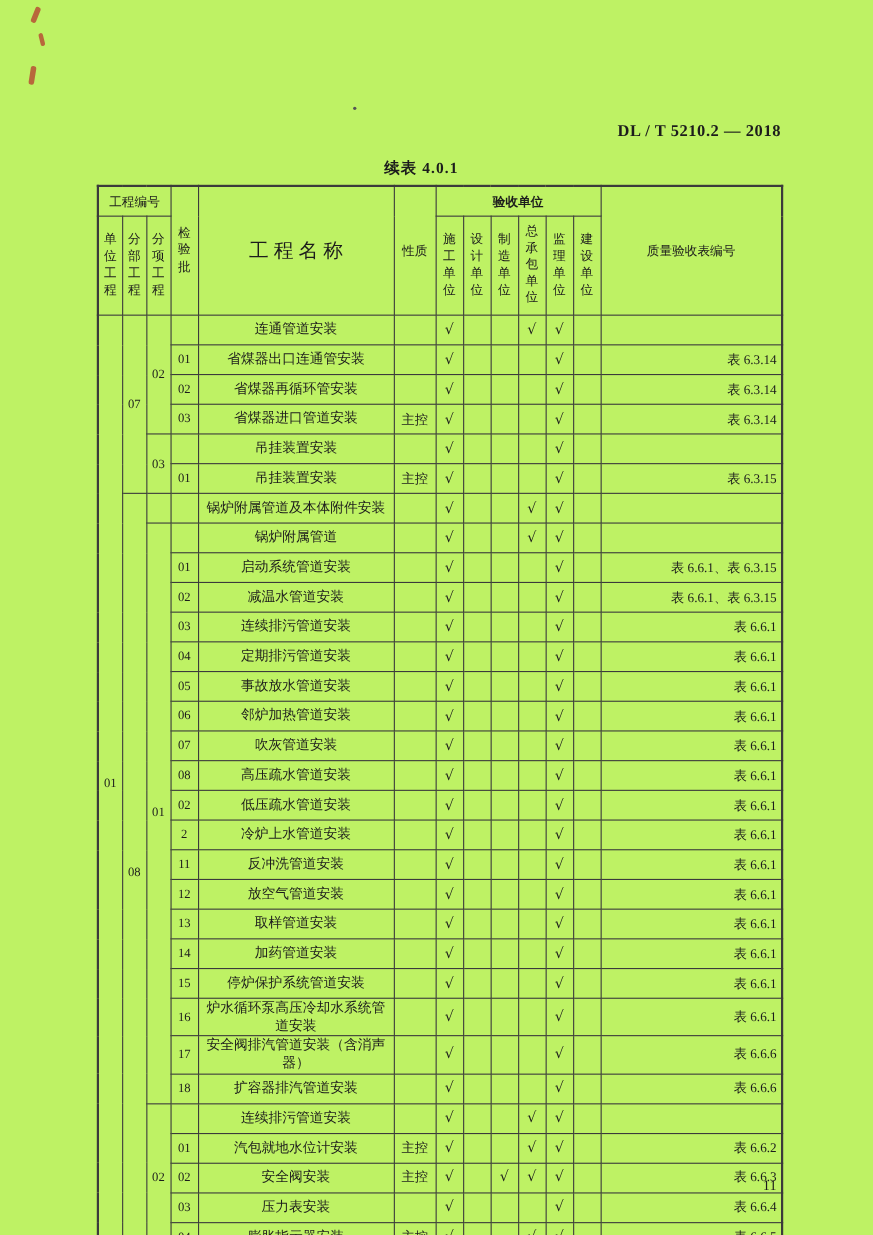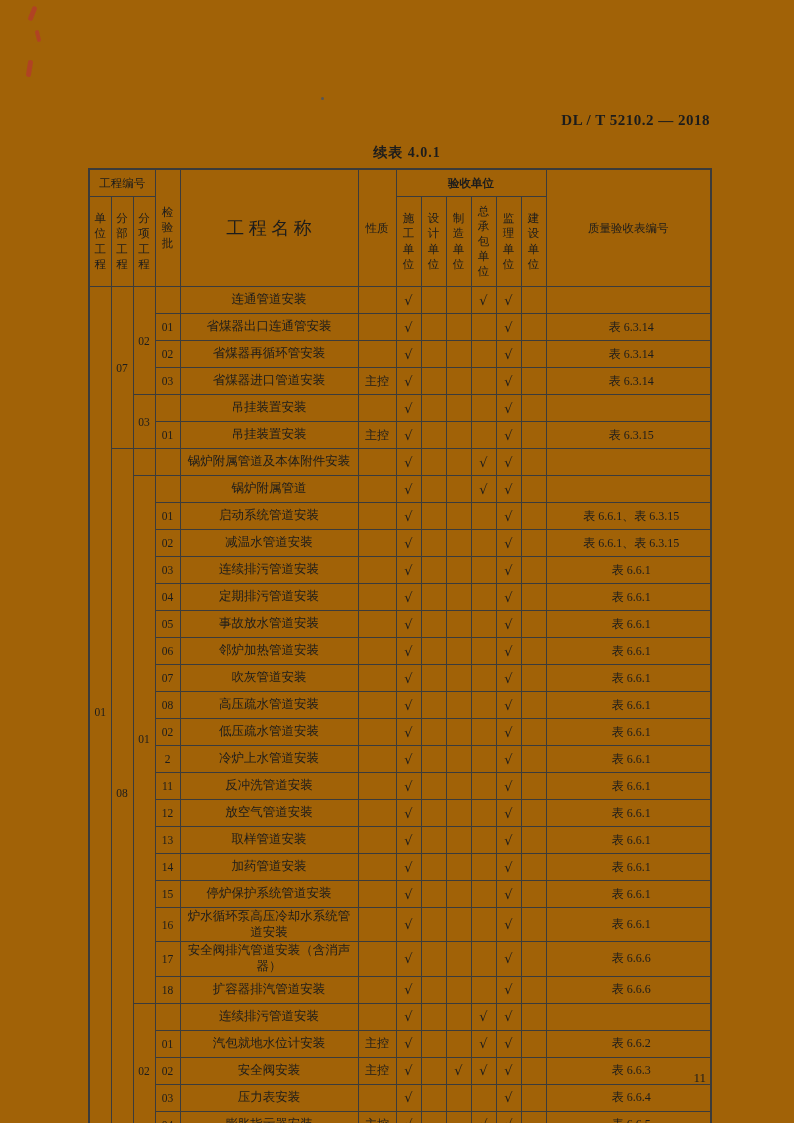--- a/index.html
+++ b/index.html
@@ -6,36 +6,36 @@
   html,body{margin:0;padding:0;}
   body{
     background:#e9e9e7;
     font-family:"Liberation Serif","DejaVu Serif",serif;
     color:#1c1c1c;
   }
   .page{
     position:relative;
     width:794px;height:1123px;
     margin:0 auto;
-    background:#a16207;
+    background:#bef264;
     overflow:hidden;
   }
   
   .stamp{position:absolute;background:#b5392e;opacity:.75;border-radius:2px;}
   .stamp.s1{left:30px;top:6px;width:5px;height:15px;transform:rotate(22deg);}
   .stamp.s2{left:36px;top:30px;width:4px;height:12px;transform:rotate(-14deg);}
   .stamp.s3{left:27px;top:60px;width:5px;height:17px;transform:rotate(9deg);}
   .speck{position:absolute;left:321px;top:97px;width:3px;height:3px;background:#555;border-radius:50%;}
 
   .doc-code{
     position:absolute;top:112px;right:84px;
     font-size:15px;font-weight:bold;letter-spacing:.5px;
   }
   .caption{
-    position:absolute;top:144px;left:96px;width:622px;
+    position:absolute;top:144px;left:72px;width:622px;
     text-align:center;font-size:14px;font-weight:bold;letter-spacing:1px;
   }
 
   table.main{
     position:absolute;left:88px;top:168px;
     width:622px;
     border-collapse:collapse;table-layout:fixed;
     border:2px solid #3b3b3b;
   }
   table.main th,table.main td{
@@ -50,21 +50,21 @@
   th .vert{
     display:inline-block;width:15px;
     word-break:break-all;line-height:1.32;
     font-size:11.5px;white-space:normal;
   }
   tbody td{height:24px;font-size:12.5px;}
   tbody td.num{font-size:11.5px;}
   tbody td.name{text-align:center;padding:1px 6px;line-height:1.25;}
   tbody td.prop{font-size:12px;}
   tbody td.chk{font-size:13px;font-family:"DejaVu Sans",sans-serif;}
-  tbody td.form{text-align:center;padding:1px 4px 1px 10px;font-size:12px;}
+  tbody td.form{text-align:right;padding:1px 4px 1px 10px;font-size:12px;}
 
   .page-number{
     position:absolute;top:1070px;right:88px;
     font-size:13px;
   }
   .watermark{
     position:absolute;top:1092px;right:2px;
     font-family:"Liberation Sans","DejaVu Sans",sans-serif;
     font-size:18px;font-weight:bold;color:#1f1f1f;
     letter-spacing:1px;white-space:nowrap;

